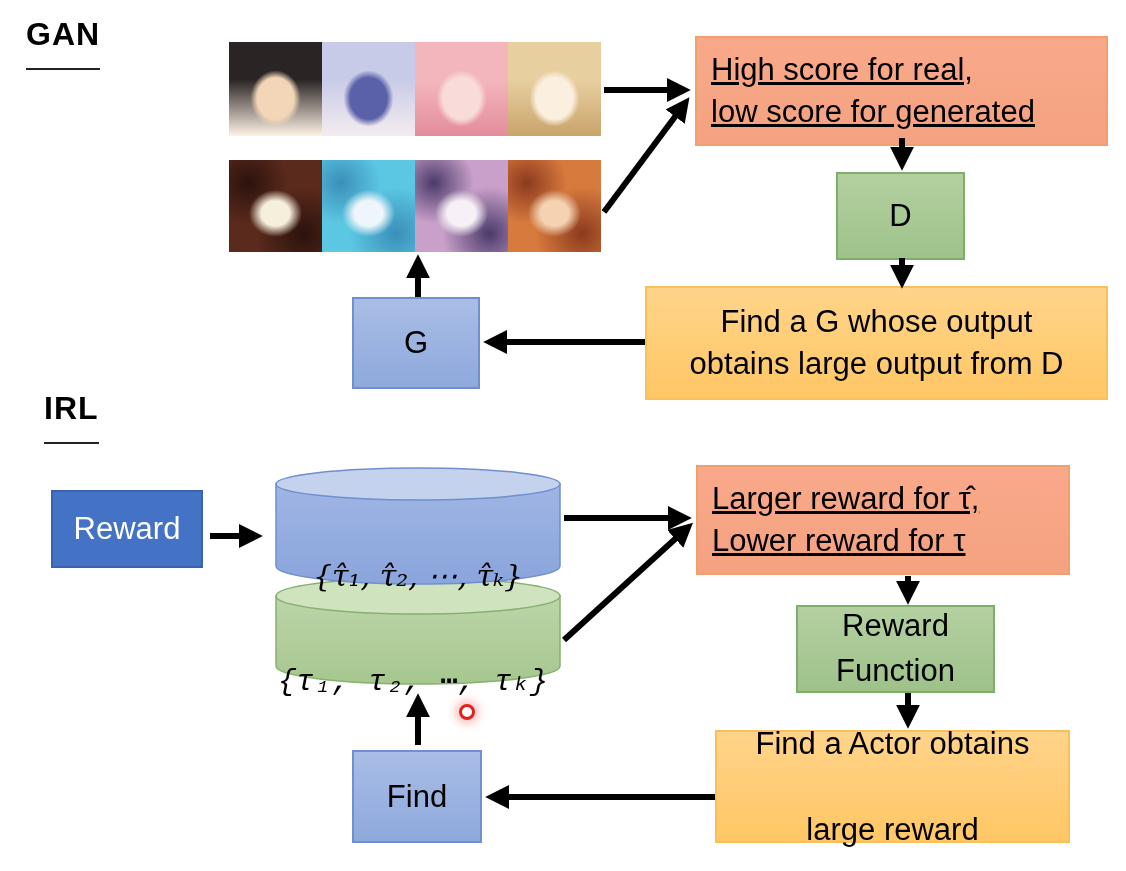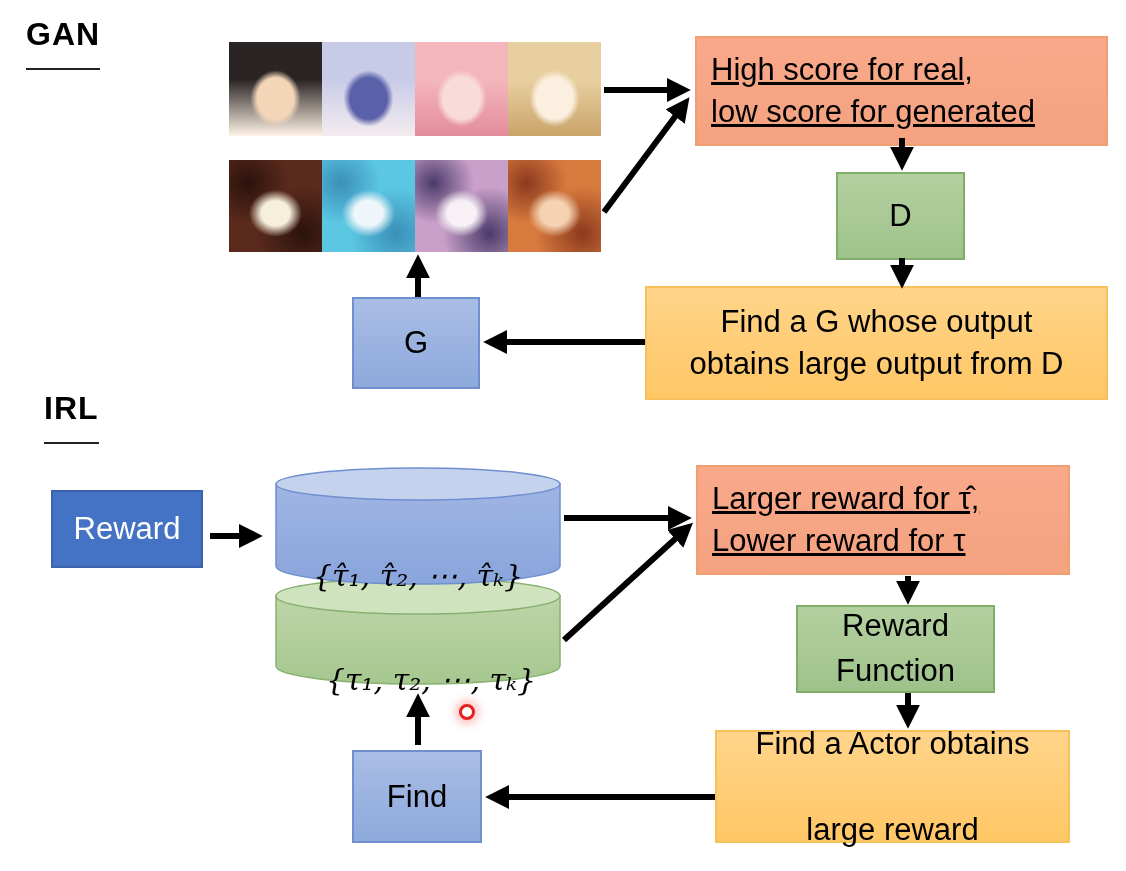--- a/index.html
+++ b/index.html
@@ -84,21 +84,21 @@
   <g>
     <path d="M276 596 L276 666 A142 18 0 0 0 560 666 L560 596 Z" fill="url(#gg)" stroke="#88b070" stroke-width="1.5"></path>
     <ellipse cx="418" cy="596" rx="142" ry="18" fill="#cfe3bf" stroke="#88b070" stroke-width="1.5"></ellipse>
   </g>
   <g>
     <path d="M276 484 L276 566 A142 18 0 0 0 560 566 L560 484 Z" fill="url(#gb)" stroke="#6f8fcf" stroke-width="1.5"></path>
     <ellipse cx="418" cy="484" rx="142" ry="16" fill="#c5d2ee" stroke="#6f8fcf" stroke-width="1.5"></ellipse>
   </g>
 </svg>
 <div class="cyl-label" style="left:273px;top:518px;">{τ̂₁, τ̂₂, ⋯, τ̂ₖ}</div>
-<div class="cyl-label" style="left:286px;top:622px;">{τ₁, τ₂, ⋯, τₖ}</div>
+<div class="cyl-label" style="left:268px;top:622px;font-family:Liberation Mono, monospace;">{τ₁, τ₂, ⋯, τₖ}</div>
 
 <div class="box orange left" style="left:696px;top:465px;width:374px;height:110px;flex-direction:column;align-items:flex-start;justify-content:center;">
   <div>Larger reward for τ̂,</div>
   <div>Lower reward for τ</div>
 </div>
 <div class="box green" style="left:796px;top:605px;width:199px;height:88px;flex-direction:column;line-height:1.45;">
   <div>Reward</div>
   <div>Function</div>
 </div>
 <div class="box yellow" style="left:715px;top:730px;width:355px;height:113px;flex-direction:column;gap:44px;">

